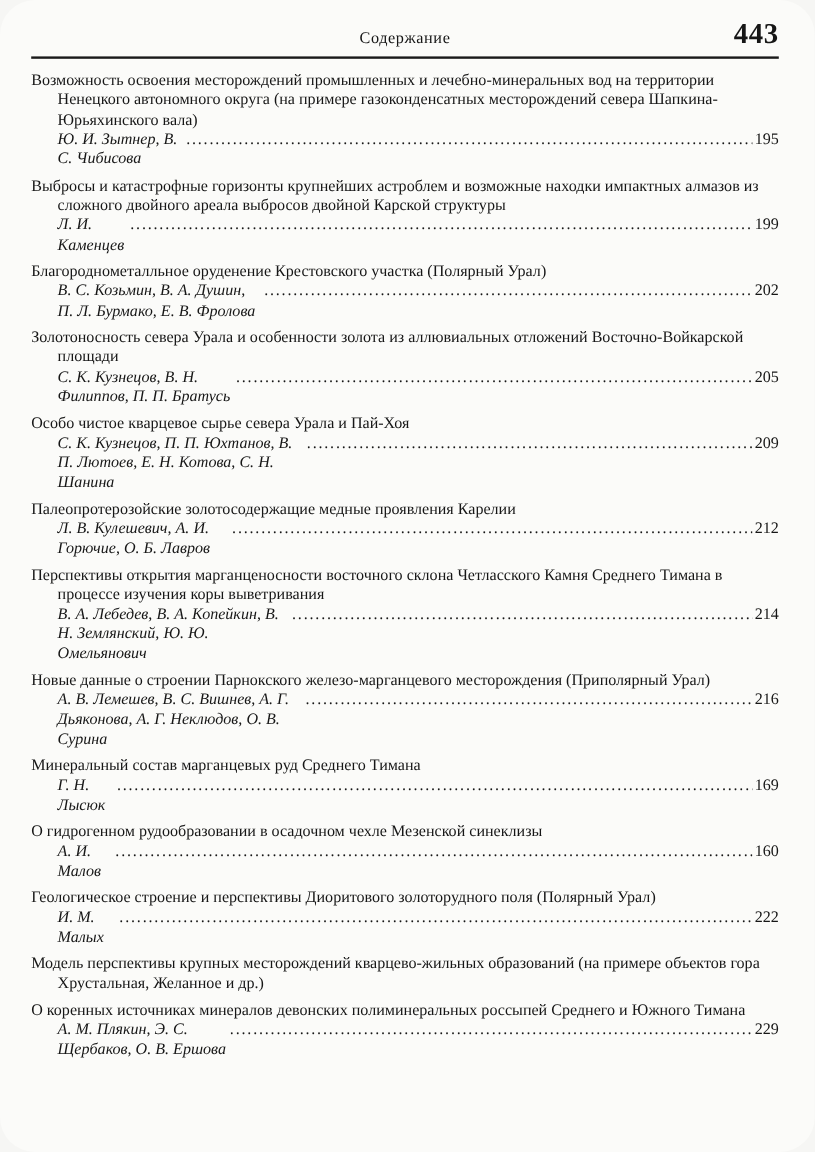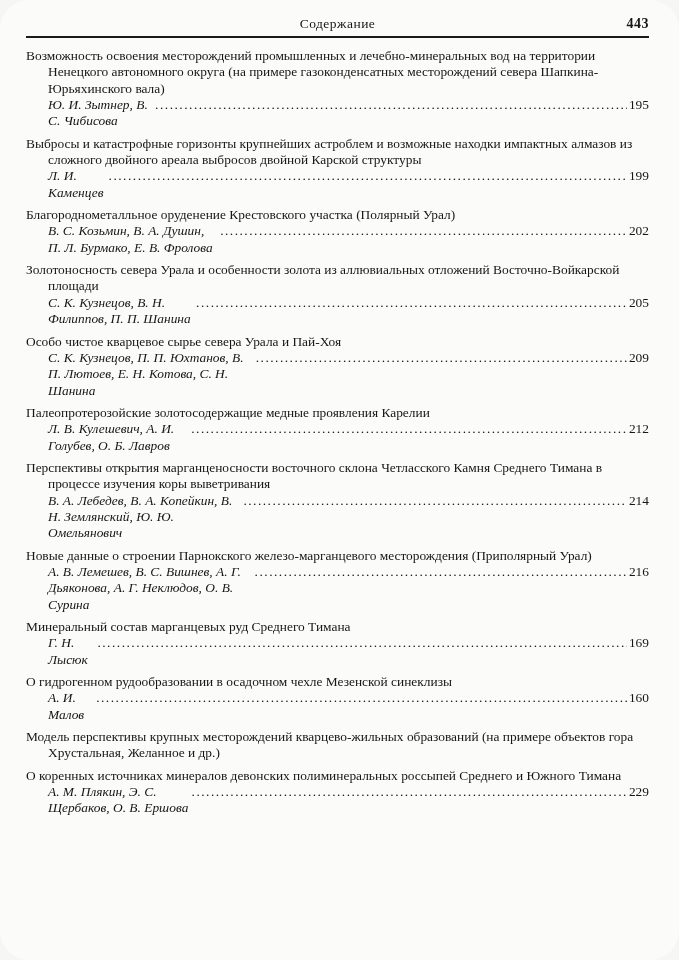--- a/index.html
+++ b/index.html
@@ -33,21 +33,21 @@
   .toc-header .htitle {
     grid-column: 2;
     font-size: 13.5px;
     letter-spacing: 0.5px;
     text-align: center;
   }
   .toc-header .hpage {
     grid-column: 3;
     justify-self: end;
     font-weight: bold;
-    font-size: 14px;
+    font-size: 24px;
     letter-spacing: 0.5px;
   }
   .toc-list { }
   .entry {
     margin-bottom: 6px;
     font-size: 13.4px;
     line-height: 1.22;
   }
   .entry-title {
     padding-left: 22px;
@@ -115,39 +115,39 @@
     <div class="authors-line">
       <span class="authors">В. С. Козьмин, В. А. Душин, П. Л. Бурмако, Е. В. Фролова</span>
       <span class="dots"></span>
       <span class="page-num">202</span>
     </div>
   </div>
 
   <div class="entry">
     <div class="entry-title">Золотоносность севера Урала и особенности золота из аллювиальных отложений Восточно-Войкарской площади</div>
     <div class="authors-line">
-      <span class="authors">С. К. Кузнецов, В. Н. Филиппов, П. П. Шанина</span>
+      <span class="authors">С. К. Кузнецов, В. Н. Филиппов, П. П. Братусь</span>
       <span class="dots"></span>
       <span class="page-num">205</span>
     </div>
   </div>
 
   <div class="entry">
     <div class="entry-title">Особо чистое кварцевое сырье севера Урала и Пай-Хоя</div>
     <div class="authors-line">
       <span class="authors">С. К. Кузнецов, П. П. Юхтанов, В. П. Лютоев, Е. Н. Котова, С. Н. Шанина</span>
       <span class="dots"></span>
       <span class="page-num">209</span>
     </div>
   </div>
 
   <div class="entry">
     <div class="entry-title">Палеопротерозойские золотосодержащие медные проявления Карелии</div>
     <div class="authors-line">
-      <span class="authors">Л. В. Кулешевич, А. И. Голубев, О. Б. Лавров</span>
+      <span class="authors">Л. В. Кулешевич, А. И. Горючие, О. Б. Лавров</span>
       <span class="dots"></span>
       <span class="page-num">212</span>
     </div>
   </div>
 
   <div class="entry">
     <div class="entry-title">Перспективы открытия марганценосности восточного склона Четласского Камня Среднего Тимана в процессе изучения коры выветривания</div>
     <div class="authors-line">
       <span class="authors">В. А. Лебедев, В. А. Копейкин, В. Н. Землянский, Ю. Ю. Омельянович</span>
       <span class="dots"></span>
@@ -175,20 +175,28 @@
 
   <div class="entry">
     <div class="entry-title">О гидрогенном рудообразовании в осадочном чехле Мезенской синеклизы</div>
     <div class="authors-line">
       <span class="authors">А. И. Малов</span>
       <span class="dots"></span>
       <span class="page-num">160</span>
     </div>
   </div>
 
+  <div class="entry">
+    <div class="entry-title">Геологическое строение и перспективы Диоритового золоторудного поля (Полярный Урал)</div>
+    <div class="authors-line">
+      <span class="authors">И. М. Малых</span>
+      <span class="dots"></span>
+      <span class="page-num">222</span>
+    </div>
+  </div>
 
   <div class="entry">
     <div class="entry-title">Модель перспективы крупных месторождений кварцево-жильных образований (на примере объектов гора Хрустальная, Желанное и др.)</div>
   </div>
 
   <div class="entry">
     <div class="entry-title">О коренных источниках минералов девонских полиминеральных россыпей Среднего и Южного Тимана</div>
     <div class="authors-line">
       <span class="authors">А. М. Плякин, Э. С. Щербаков, О. В. Ершова</span>
       <span class="dots"></span>

